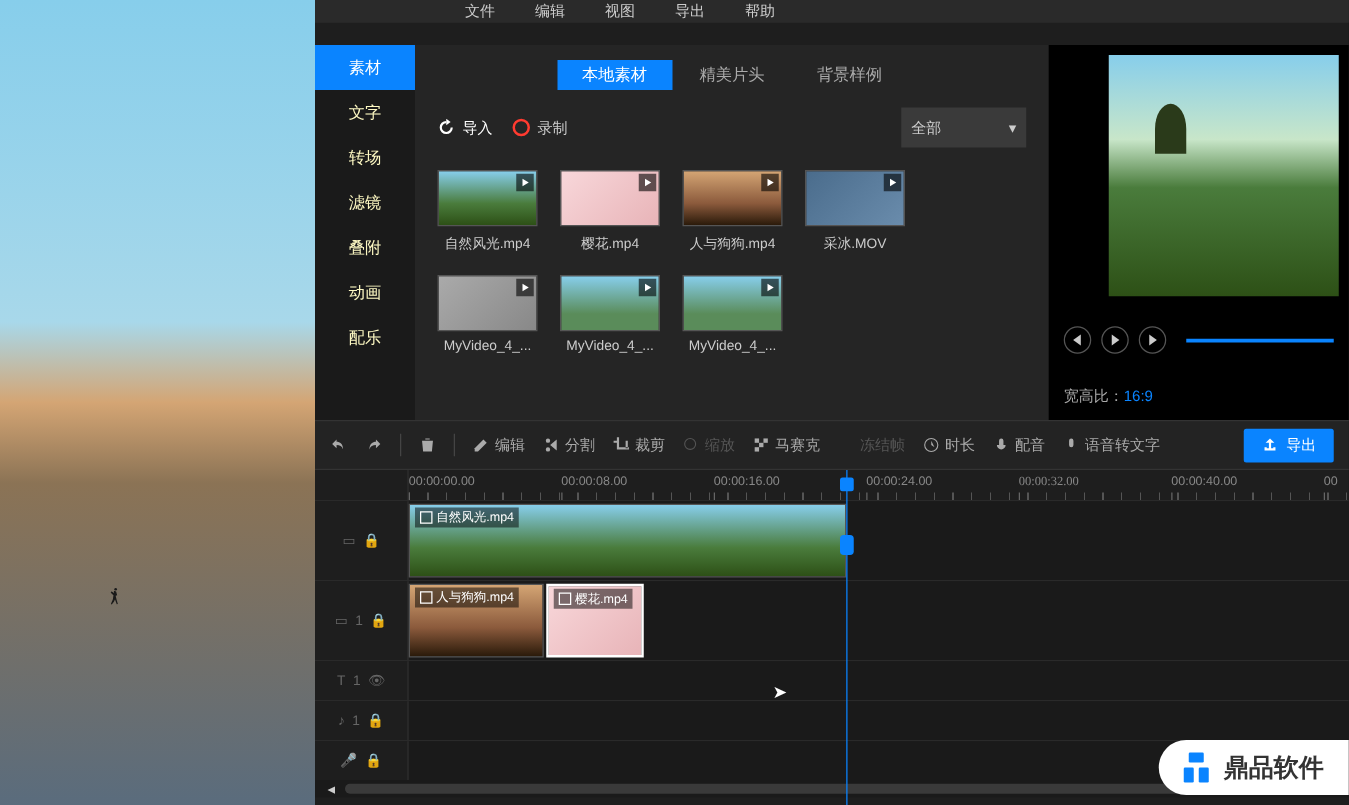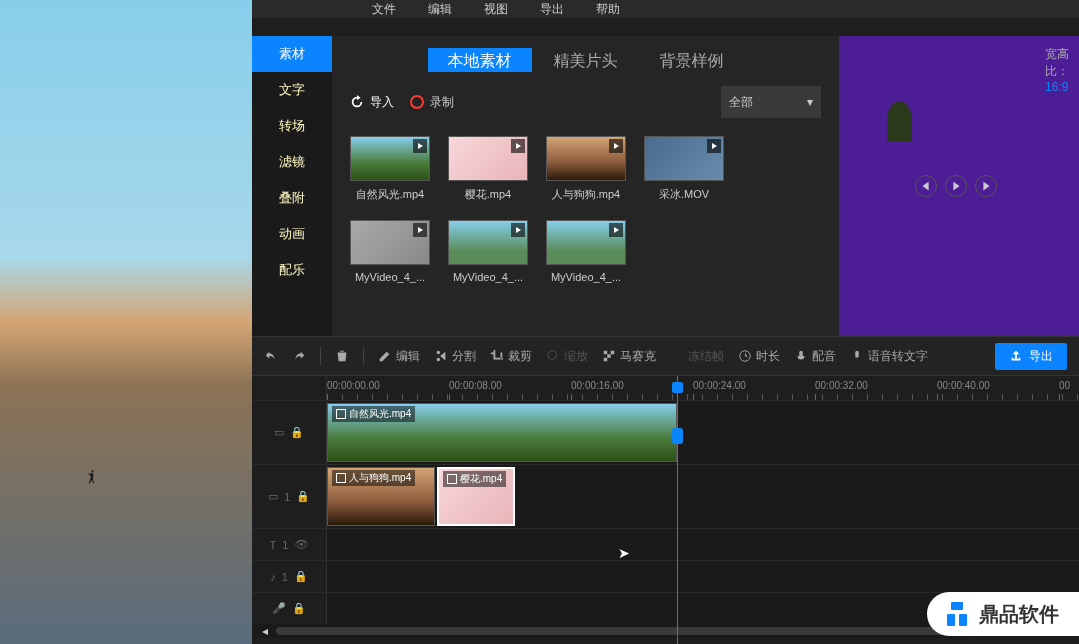--- a/index.html
+++ b/index.html
@@ -14,40 +14,40 @@
 .title-text{color:#ddd;font-size:11px}
 .member{color:#ff9500;font-size:11px}
 .menubar{height:18px;background:#2a2a2a;display:flex;align-items:center;gap:32px;padding-left:120px;position:absolute;top:0;left:0;right:0}
 .menu-item{color:#ccc;cursor:pointer;font-size:12px}
 .main-row{display:flex;flex:0 0 300px;background:#1e1e1e}
 .sidebar{width:80px;background:#1a1a1a;display:flex;flex-direction:column}
 .side-tab{height:36px;display:flex;align-items:center;justify-content:center;color:#fef9c3;cursor:pointer;font-size:13px}
 .side-tab.active{background:#0a84ff;color:#fff}
 .media-panel{flex:1;background:#252525;padding:8px;display:flex;flex-direction:column}
 .media-tabs{display:flex;gap:2px;justify-content:center;height:28px;margin-bottom:10px;padding-top:4px}
-.mtab{padding:3px 20px;color:#aaa;cursor:pointer;font-size:16px}
+.mtab{padding:3px 20px;color:#aaa;cursor:pointer;font-size:13px}
 .mtab.active{background:#0a84ff;color:#fff}
 .media-toolbar{display:flex;align-items:center;gap:16px;padding:4px 10px;margin-bottom:10px}
 .import-btn{display:flex;align-items:center;gap:6px;color:#ffffff;cursor:pointer}
 .record-btn{display:flex;align-items:center;gap:6px;color:#ccc;cursor:pointer}
 .circle{width:14px;height:14px;border:2px solid #ff3b30;border-radius:50%}
 .filter-dd{margin-left:auto;width:100px;height:24px;background:#3a3a3a;display:flex;align-items:center;padding:16px 8px;justify-content:space-between;cursor:pointer}
 .media-grid{display:flex;flex-wrap:wrap;gap:18px;padding:4px 10px}
 .media-item{width:80px;display:flex;flex-direction:column;gap:6px}
 .thumb{width:80px;height:45px;background:#444;position:relative;border:1px solid #555}
 .thumb.nature{background:linear-gradient(180deg,#87ceeb 0%,#4a7c3c 60%,#2d5016 100%)}
 .thumb.cherry{background:linear-gradient(135deg,#f8d7da,#e8b4b8)}
 .thumb.sunset{background:linear-gradient(180deg,#d4a574 0%,#8b5a3c 60%,#2a1a0a 100%)}
 .thumb.ice{background:linear-gradient(135deg,#4a6c8c,#6a8cac)}
 .thumb.gray{background:linear-gradient(135deg,#aaa,#888)}
 .thumb.road{background:linear-gradient(180deg,#87ceeb 0%,#5a8c5a 70%)}
 .play-badge{position:absolute;top:2px;right:2px;width:14px;height:14px;background:rgba(0,0,0,.6);display:flex;align-items:center;justify-content:center}
 .play-badge::after{content:"";border-left:5px solid #fff;border-top:3px solid transparent;border-bottom:3px solid transparent}
 .media-name{color:#ccc;font-size:11px;text-align:center;white-space:nowrap;overflow:hidden;text-overflow:ellipsis}
-.preview{width:240px;background:#4c1d95;padding:8px;display:flex;gap:24px}
+.preview{width:240px;background:#000000;padding:8px;display:flex;flex-direction:column;gap:24px}
 .preview-vid{flex:1;background:linear-gradient(180deg,#87ceeb 0%,#c8e6c9 35%,#4a7c3c 55%,#2d5016 100%);position:relative;margin:0 0 0 40px}
 .tree{position:absolute;left:20%;top:20%;width:25px;height:40px;background:#2a3a1a;border-radius:50% 50% 0 0}
 .controls{display:flex;align-items:center;gap:8px;padding:0 4px}
 .ctrl-btn{width:22px;height:22px;border:1px solid #555;border-radius:50%;display:flex;align-items:center;justify-content:center;cursor:pointer}
 .prog{flex:1;height:3px;background:#0a84ff;margin-left:8px}
 .aspect{color:#aaa;padding:2px 4px}
 .aspect-val{color:#0a84ff}
 .toolbar{height:40px;background:#232323;display:flex;align-items:center;gap:14px;padding:0 12px;border-top:1px solid #333;border-bottom:1px solid #333}
 .tb-btn{display:flex;align-items:center;gap:4px;color:#aaa;cursor:pointer;font-size:12px}
 .tb-btn.disabled{color:#555}
@@ -322,21 +322,21 @@
             <path d="M2 4h12M2 8h12M2 12h8"></path>
           </svg>
         </div>
       <div class="ruler">
         <div class="minor-ticks"></div>
         <div id="ticks">
             <span class="tick" style="left: 0px;">00:00:00.00</span>
             <span class="tick" style="left: 122px;">00:00:08.00</span>
             <span class="tick" style="left: 244px;">00:00:16.00</span>
             <span class="tick" style="left: 366px;">00:00:24.00</span>
-            <span class="tick" style="left: 488px;">00:00:32.00</span>
+            <span class="tick" style="left: 488px; font-family: Liberation Serif, serif;">00:00:32.00</span>
             <span class="tick" style="left: 610px;">00:00:40.00</span>
             <span class="tick" style="left: 732px;">00</span>
           </div>
       </div>
     </div>
 
     <div class="track track-v1">
       <div class="track-head">
           <div class="th-icons">
             <span>▭</span>

